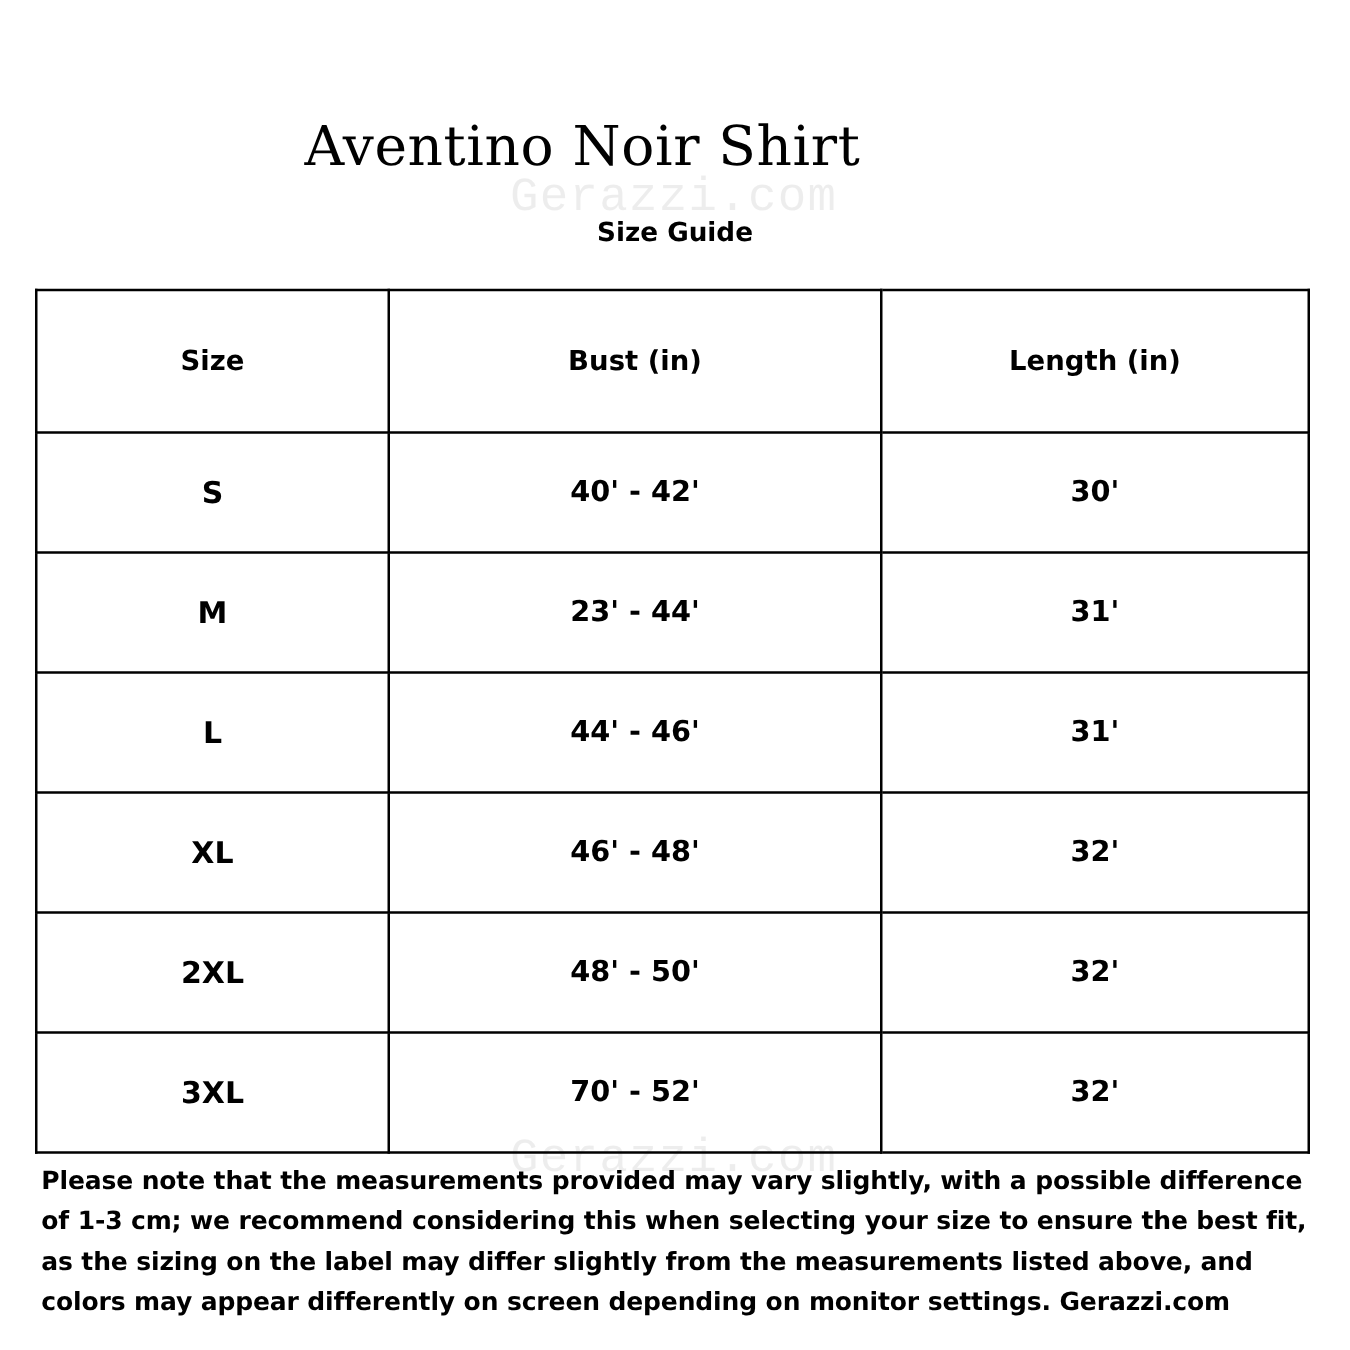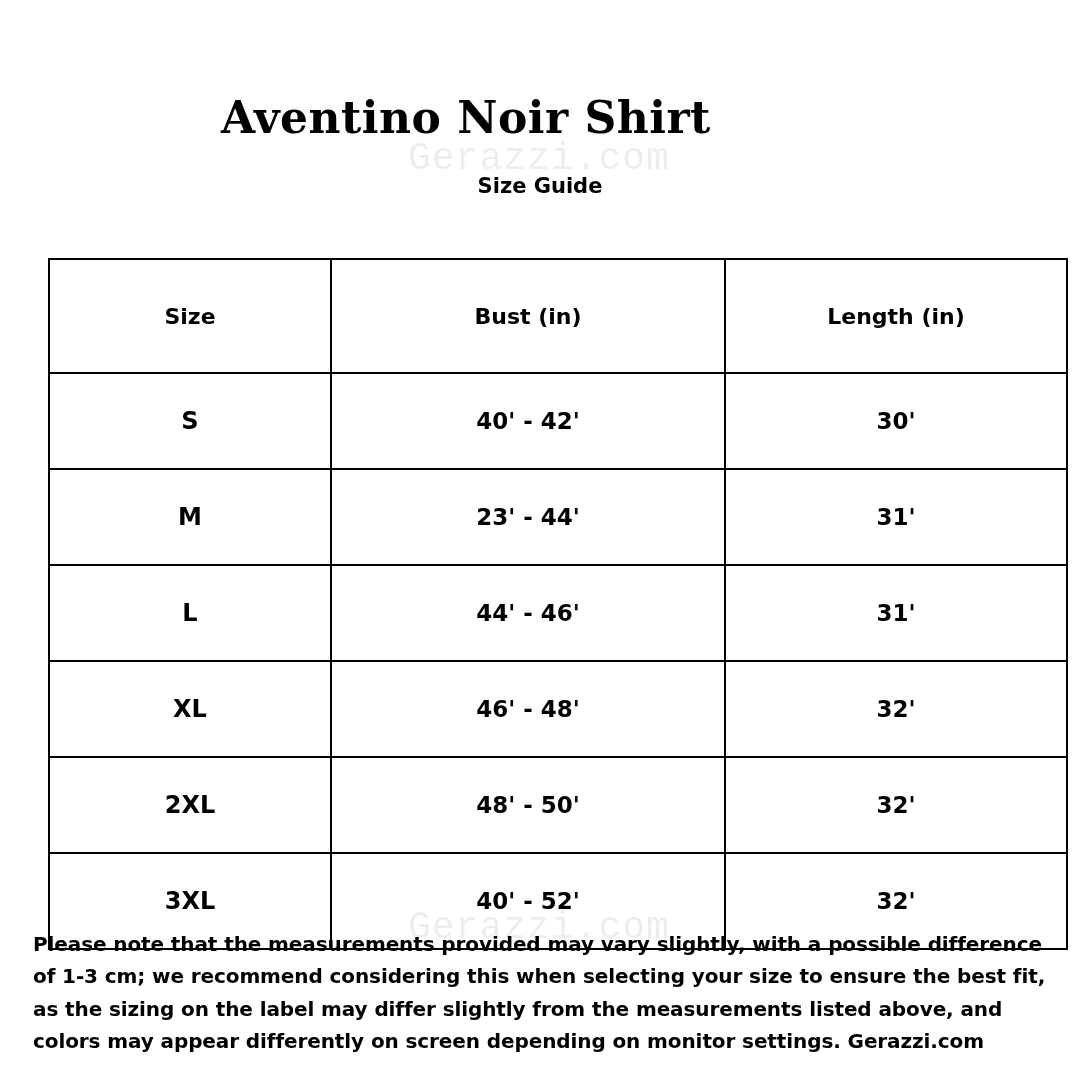--- a/index.html
+++ b/index.html
@@ -36,44 +36,43 @@
   .wm-2 { left: 408px; top: 906px; }
 
   
   .title {
     position: absolute;
     top: 92px;
     left: 0;
     width: 932px;
     text-align: center;
     font-family: "DejaVu Serif", serif;
-    font-weight: bold;
+    font-weight: normal;
     font-size: 44px;
     letter-spacing: 0.5px;
   }
   .subtitle {
     position: absolute;
     top: 174px;
     left: 0;
     width: 1080px;
     text-align: center;
     font-family: "DejaVu Sans", sans-serif;
     font-weight: bold;
     font-size: 21px;
   }
 
   
   .size-table {
     position: absolute;
-    left: 48px;
+    left: 28px;
     top: 231px;
     width: 1012px;
     border-collapse: collapse;
     table-layout: fixed;
-    margin-top: 27px;
   }
   .size-table td, .size-table th {
     border: 2px solid #000000;
     text-align: center;
     vertical-align: middle;
     padding: 0;
     font-family: "DejaVu Sans", sans-serif;
   }
   .size-table thead th {
     height: 112px;
@@ -150,21 +149,21 @@
         <td class="cell-meas">46' - 48'</td>
         <td class="cell-meas">32'</td>
       </tr>
       <tr>
         <td class="cell-size">2XL</td>
         <td class="cell-meas">48' - 50'</td>
         <td class="cell-meas">32'</td>
       </tr>
       <tr>
         <td class="cell-size">3XL</td>
-        <td class="cell-meas">40' - 52'</td>
+        <td class="cell-meas">70' - 52'</td>
         <td class="cell-meas">32'</td>
       </tr>
     </tbody>
   </table>
 
   <div class="footnote">Please note that the measurements provided may vary slightly, with a possible difference of 1-3 cm; we recommend considering this when selecting your size to ensure the best fit, as the sizing on the label may differ slightly from the measurements listed above, and colors may appear differently on screen depending on monitor settings. Gerazzi.com</div>
 
 </div>
 
 </body></html>

